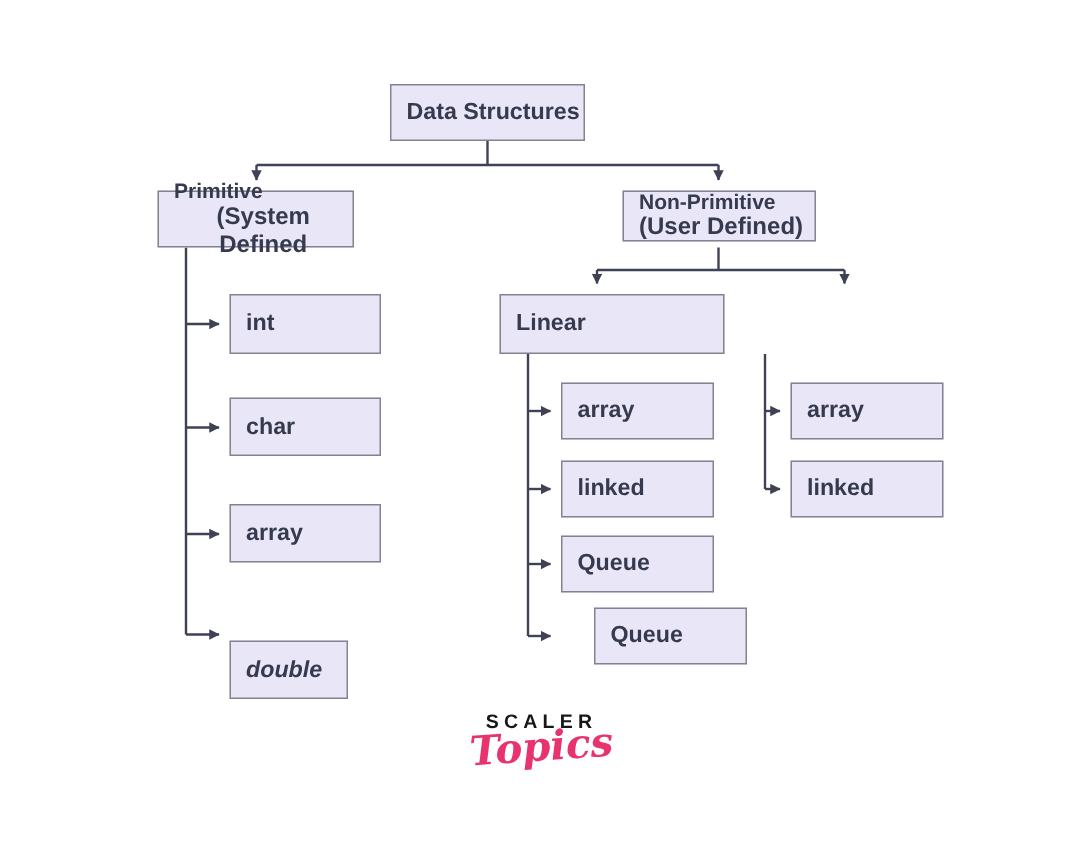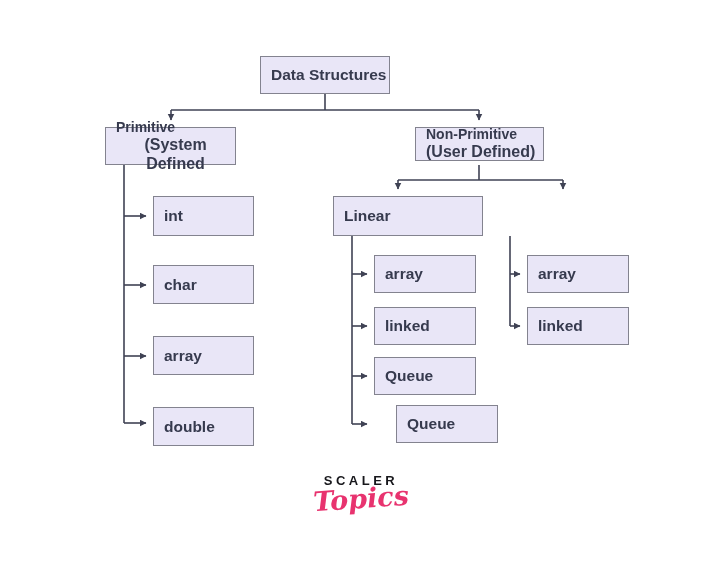--- a/index.html
+++ b/index.html
@@ -106,21 +106,21 @@
   </div>
 
   <div class="node" style="left:153px;top:265px;width:101px;height:39px;">
     <span>char</span>
   </div>
 
   <div class="node" style="left:153px;top:336px;width:101px;height:39px;">
     <span>array</span>
   </div>
 
-  <div class="node" style="left:153px;top:407px;width:101px;height:39px;">
+  <div class="node" style="left:153px;top:427px;width:79px;height:39px;font-style:italic;">
     <span>double</span>
   </div>
 
   <div class="node" style="left:333px;top:196px;width:150px;height:40px;">
     <span>Linear</span>
   </div>
 
 
   <div class="node" style="left:374px;top:255px;width:102px;height:38px;">
     <span>array</span>

